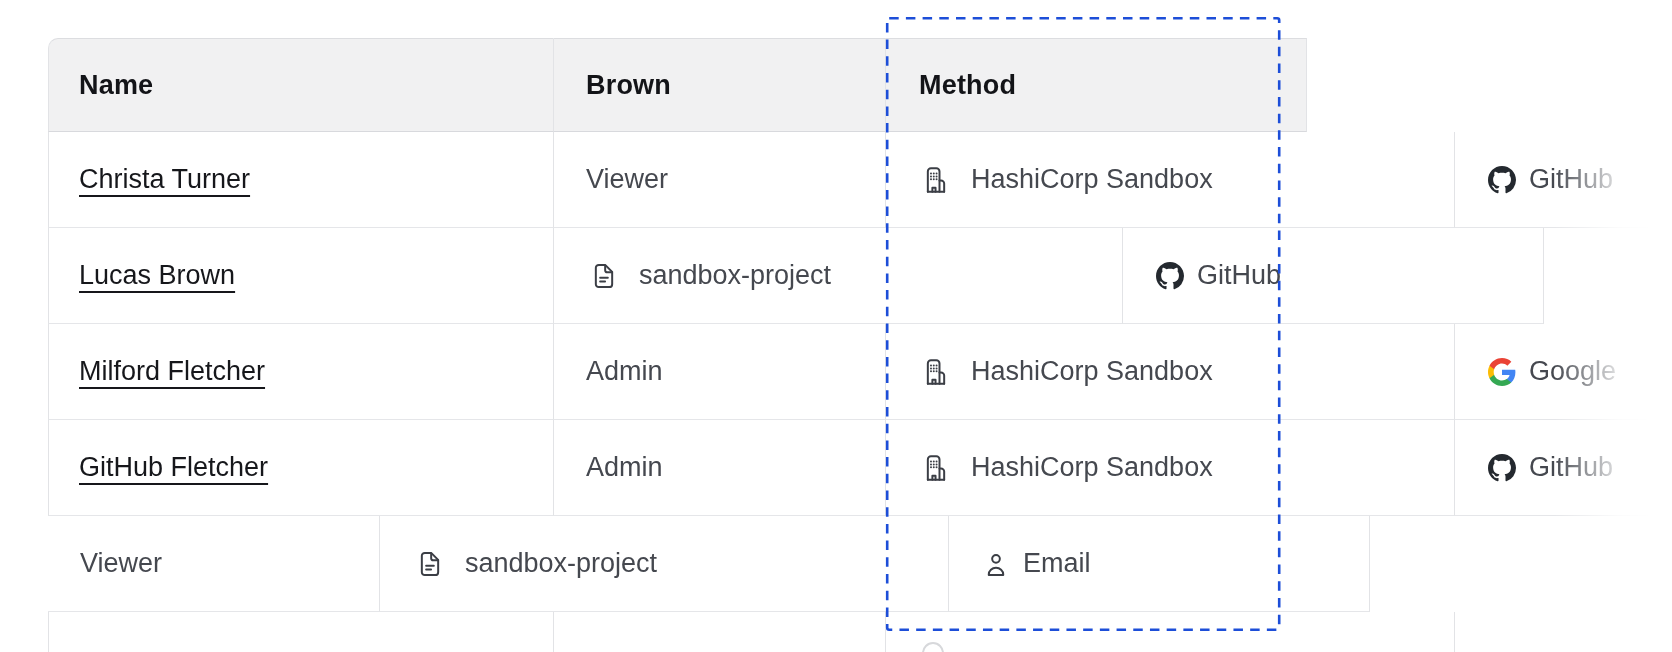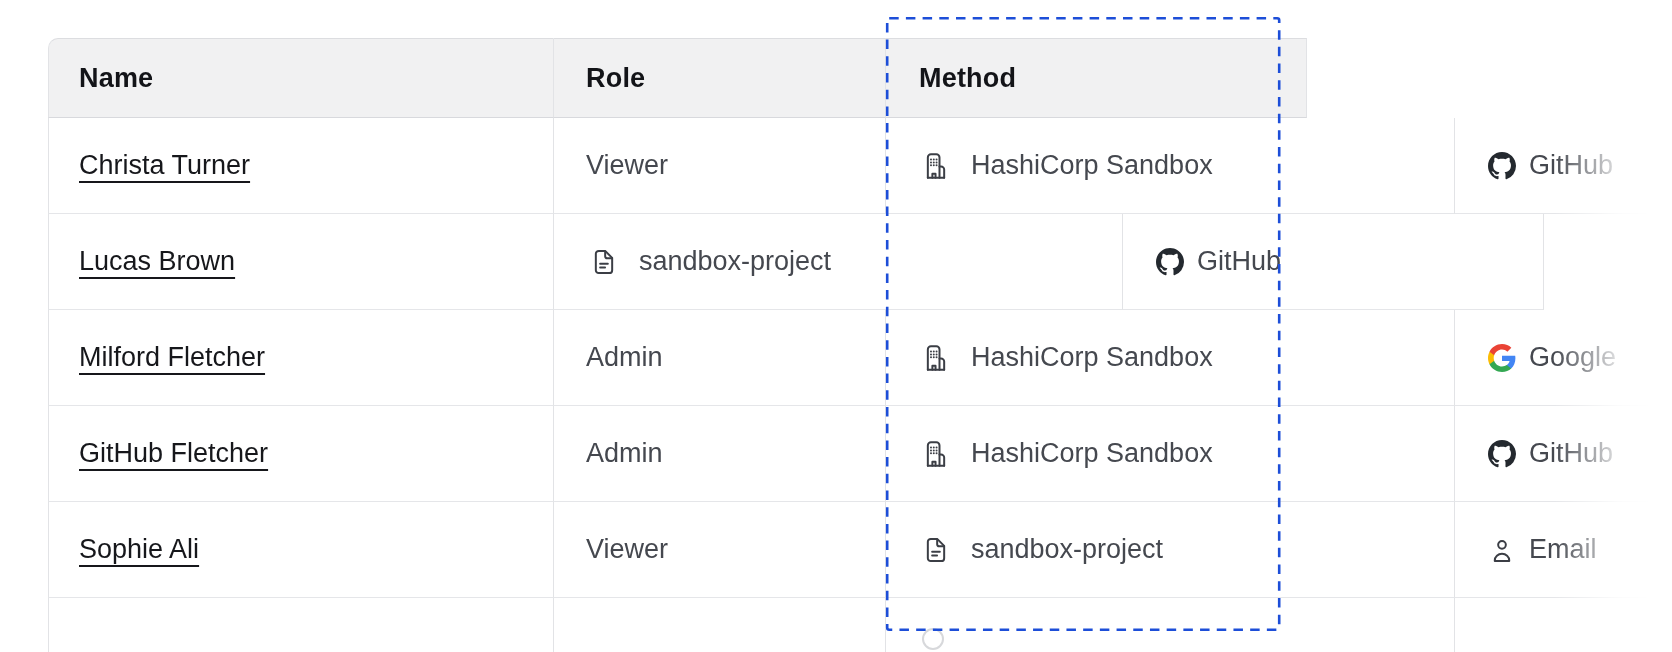--- a/index.html
+++ b/index.html
@@ -12,21 +12,21 @@
   .stage{position:absolute;inset:0;overflow:hidden;}
 
   
   .tbl{position:absolute;left:48px;top:38px;z-index:1;}
   .tr{display:flex;}
   .td,.th{
     box-sizing:border-box;display:flex;align-items:center;
     border-right:1px solid #e2e3e6;background:#fff;
   }
   .th{
-    background:#f1f1f2;height:80px;border-top:1px solid #dcdde0;
+    background:#f1f1f2;height:94px;border-top:1px solid #dcdde0;
     border-bottom:1px solid #d8d9dd;
     font-size:27px;font-weight:700;color:#131418;letter-spacing:.2px;
   }
   .td{height:96px;border-bottom:1px solid #e5e6e9;font-size:27px;color:#45484f;}
   .c-name{width:506px;padding-left:30px;}
   .c-role{width:332px;padding-left:32px;}
   .c-scope{width:569px;padding-left:36px;}
   .c-method{width:421px;padding-left:33px;}
   .first{border-left:1px solid #e2e3e6;}
   .th.c-name{border-top-left-radius:10px;}
@@ -108,21 +108,21 @@
 
 <div class="stage">
 
   <div class="tbl">
 
     <div class="tr">
       <div class="th c-name first">
           <span>Name</span>
         </div>
       <div class="th c-role">
-          <span>Role</span>
+          <span>Brown</span>
         </div>
       <div class="th c-method">
           <span>Method</span>
         </div>
     </div>
 
     <div id="table-body">
   <div class="tr">
     <div class="td c-name first">
       <a class="name-link">Christa Turner</a>
@@ -198,23 +198,20 @@
     </div>
     <div class="td c-method">
       <svg class="cell-icon method-icon-slot">
               <use href="#sym-github-icon"></use>
             </svg>
       <span class="method-label">GitHub</span>
     </div>
   </div>
 
   <div class="tr">
-    <div class="td c-name first">
-      <a class="name-link">Sophie Ali</a>
-    </div>
     <div class="td c-role">
       <span class="role-label">Viewer</span>
     </div>
     <div class="td c-scope">
       <svg class="cell-icon scope-icon-slot">
               <use href="#sym-file-text-icon"></use>
             </svg>
       <span class="scope-label">sandbox-project</span>
     </div>
     <div class="td c-method">

